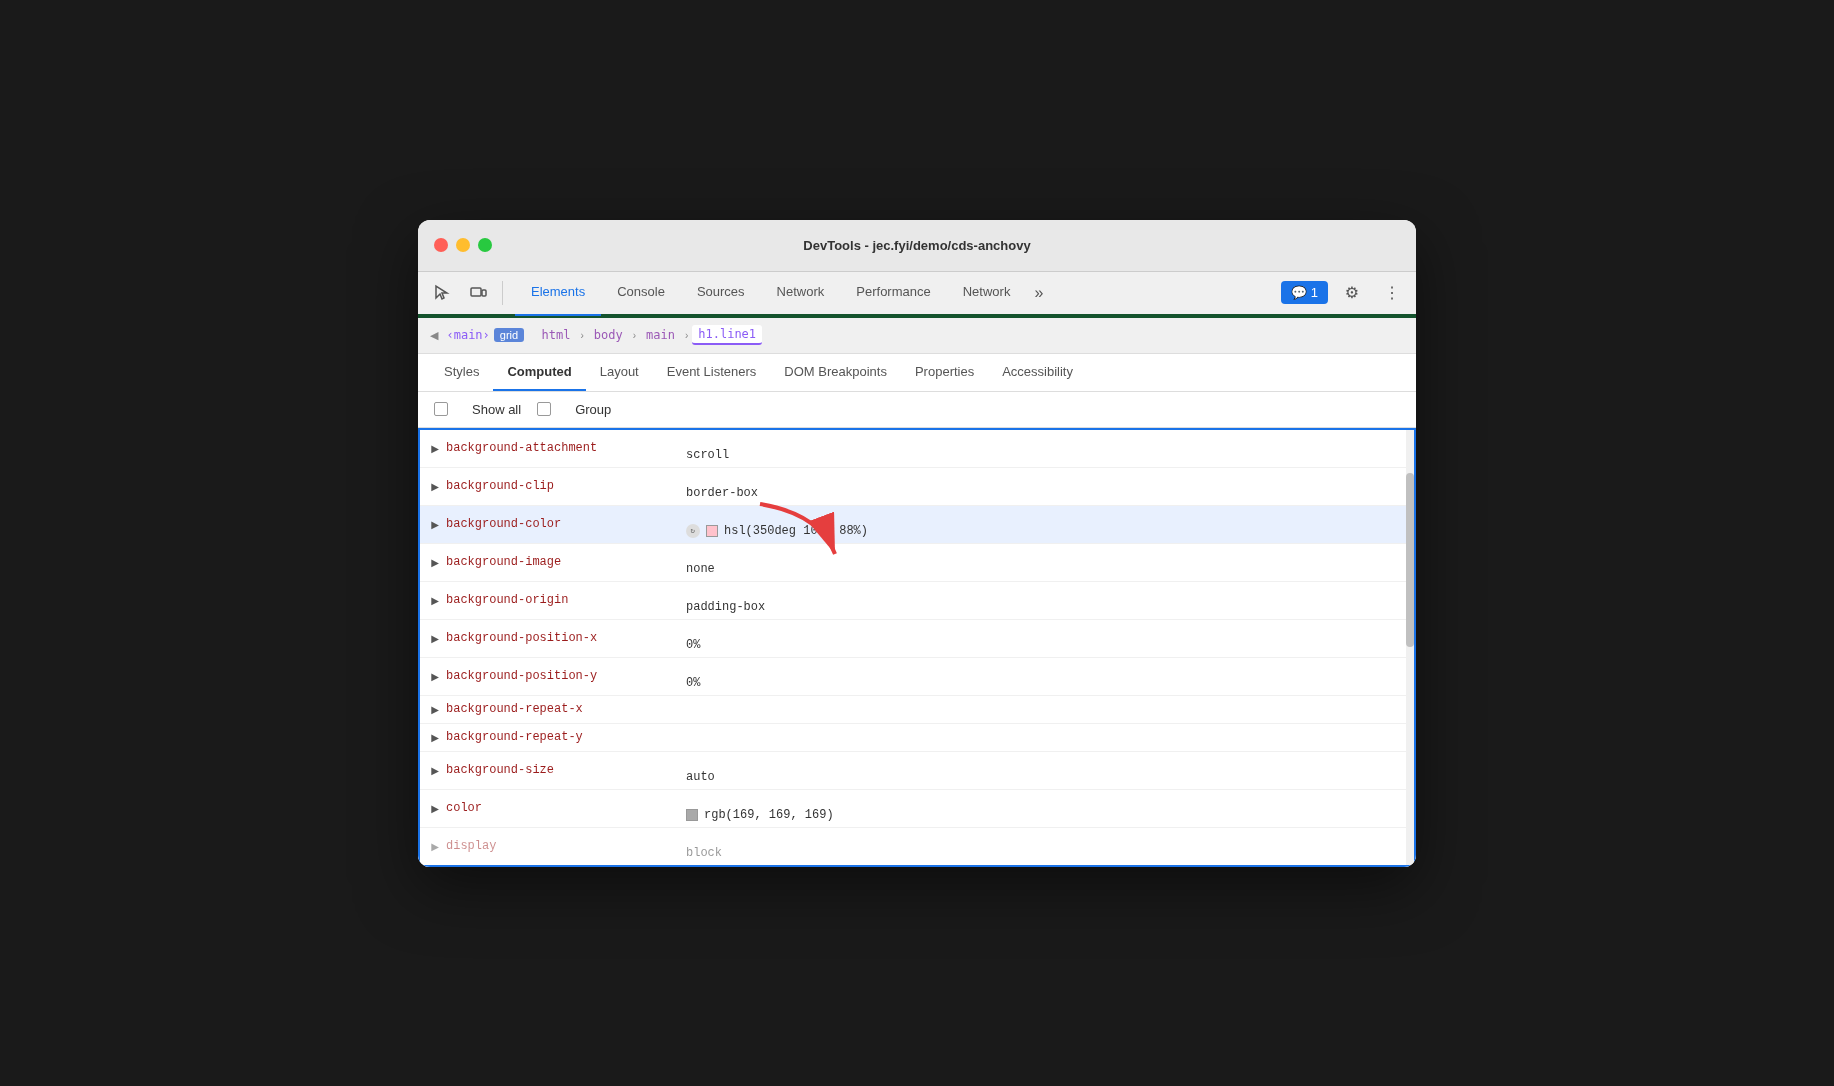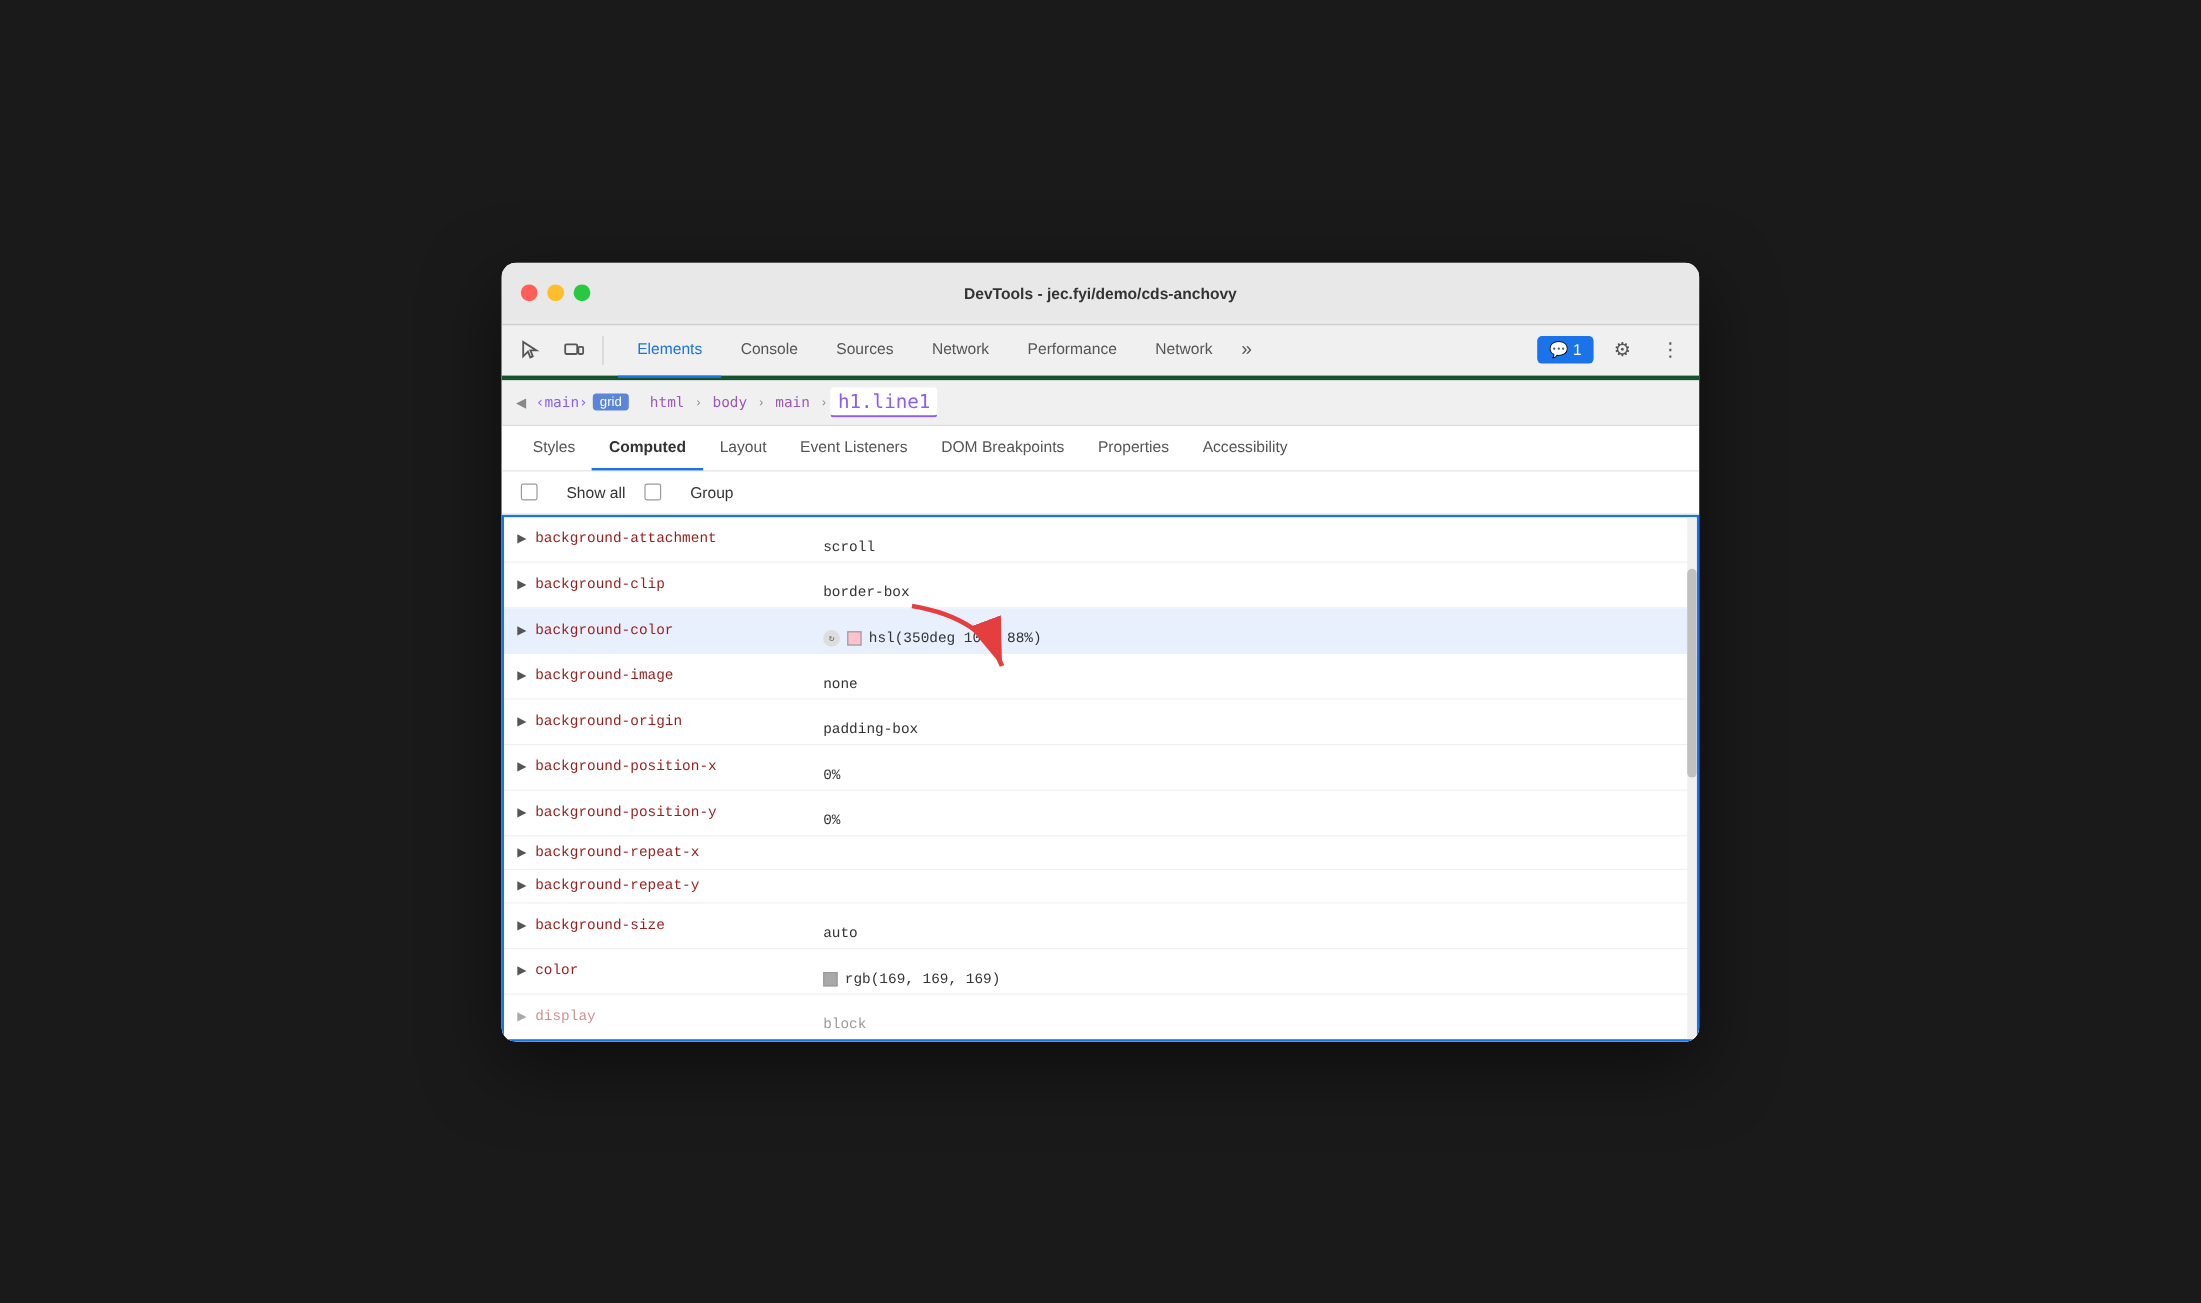--- a/index.html
+++ b/index.html
@@ -430,21 +430,21 @@
     <span style="color:#888; margin-right:4px; font-size:11px;">◀</span>
     <span style="color:#8b5cf6; font-size:12px; font-family: monospace;">‹main›</span>
     <span class="breadcrumb-tag">grid</span>
     &nbsp;
     <span class="breadcrumb-item" style="color:#9b59b6; font-family: monospace; font-size:12px;">html</span>
     <span class="breadcrumb-arrow">›</span>
     <span class="breadcrumb-item" style="color:#9b59b6; font-family: monospace; font-size:12px;">body</span>
     <span class="breadcrumb-arrow">›</span>
     <span class="breadcrumb-item" style="color:#9b59b6; font-family: monospace; font-size:12px;text-align:center;">main</span>
     <span class="breadcrumb-arrow">›</span>
-    <span class="breadcrumb-item highlighted" style="font-family: monospace; font-size:16px;">h1.line1</span>
+    <span class="breadcrumb-item highlighted" style="font-family: monospace; font-size:12px;">h1.line1</span>
   </div>
 
   <div class="sub-tabs">
     <div class="sub-tab">Styles</div>
     <div class="sub-tab active">Computed</div>
     <div class="sub-tab">Layout</div>
     <div class="sub-tab">Event Listeners</div>
     <div class="sub-tab">DOM Breakpoints</div>
     <div class="sub-tab">Properties</div>
     <div class="sub-tab">Accessibility</div>

